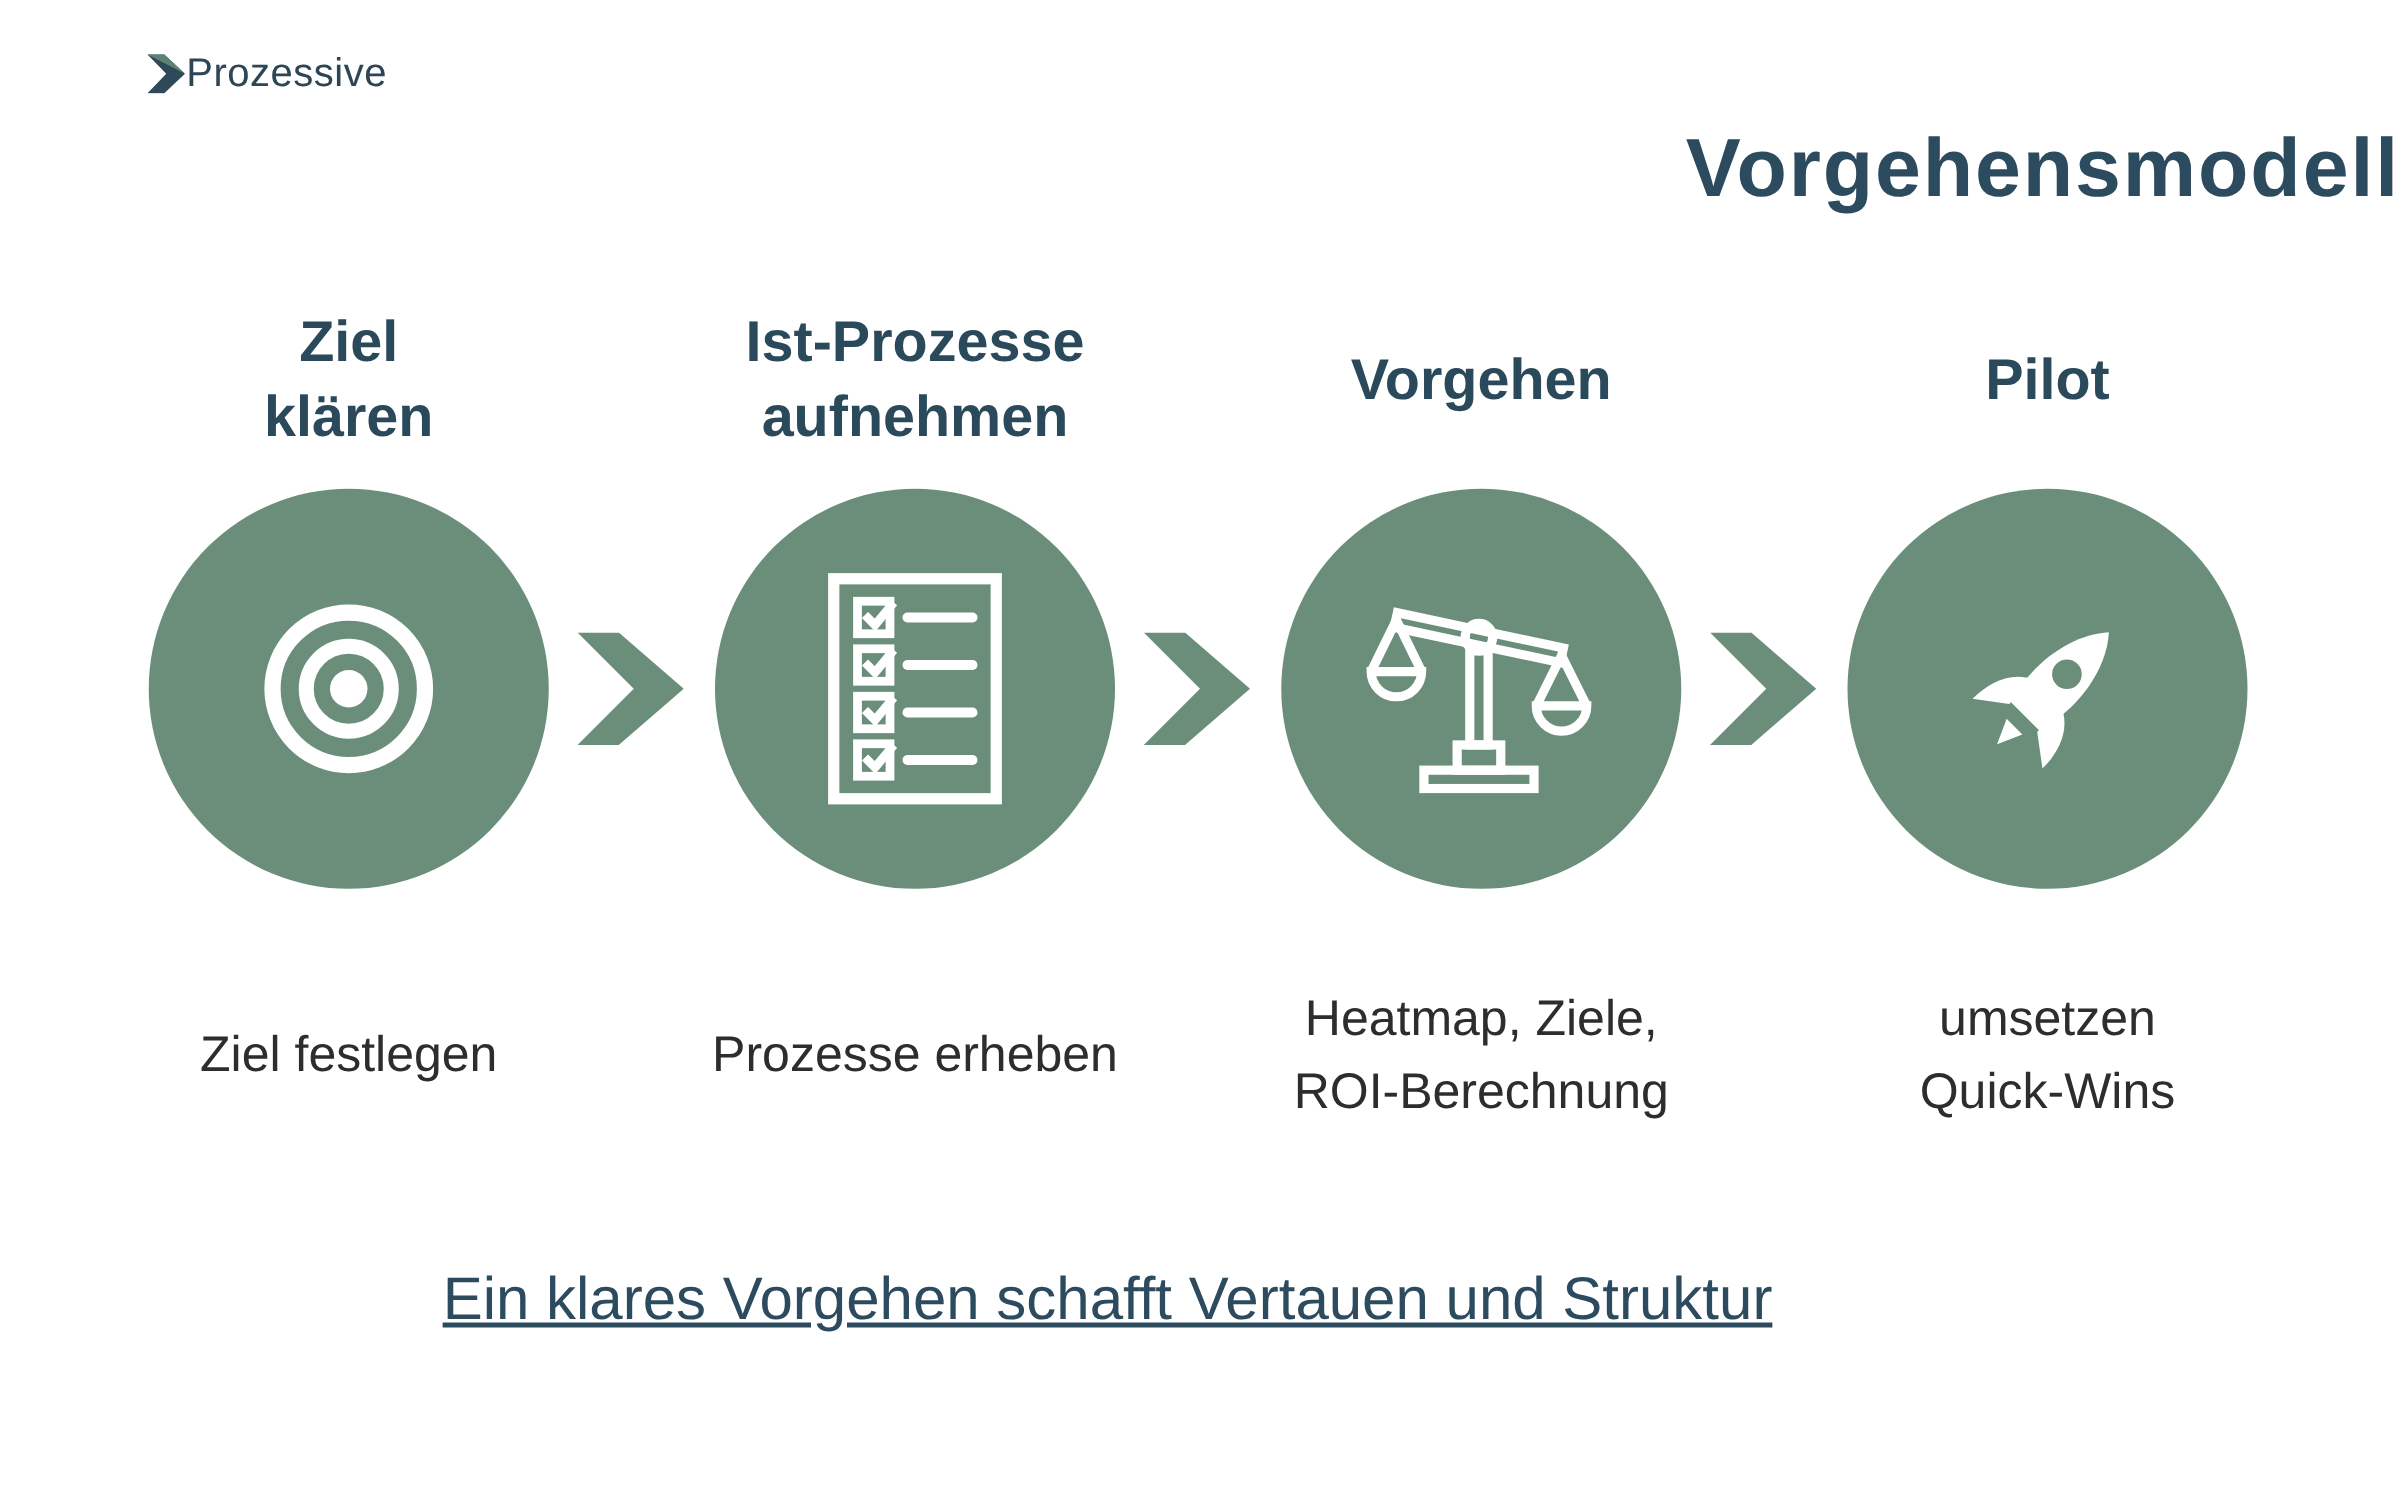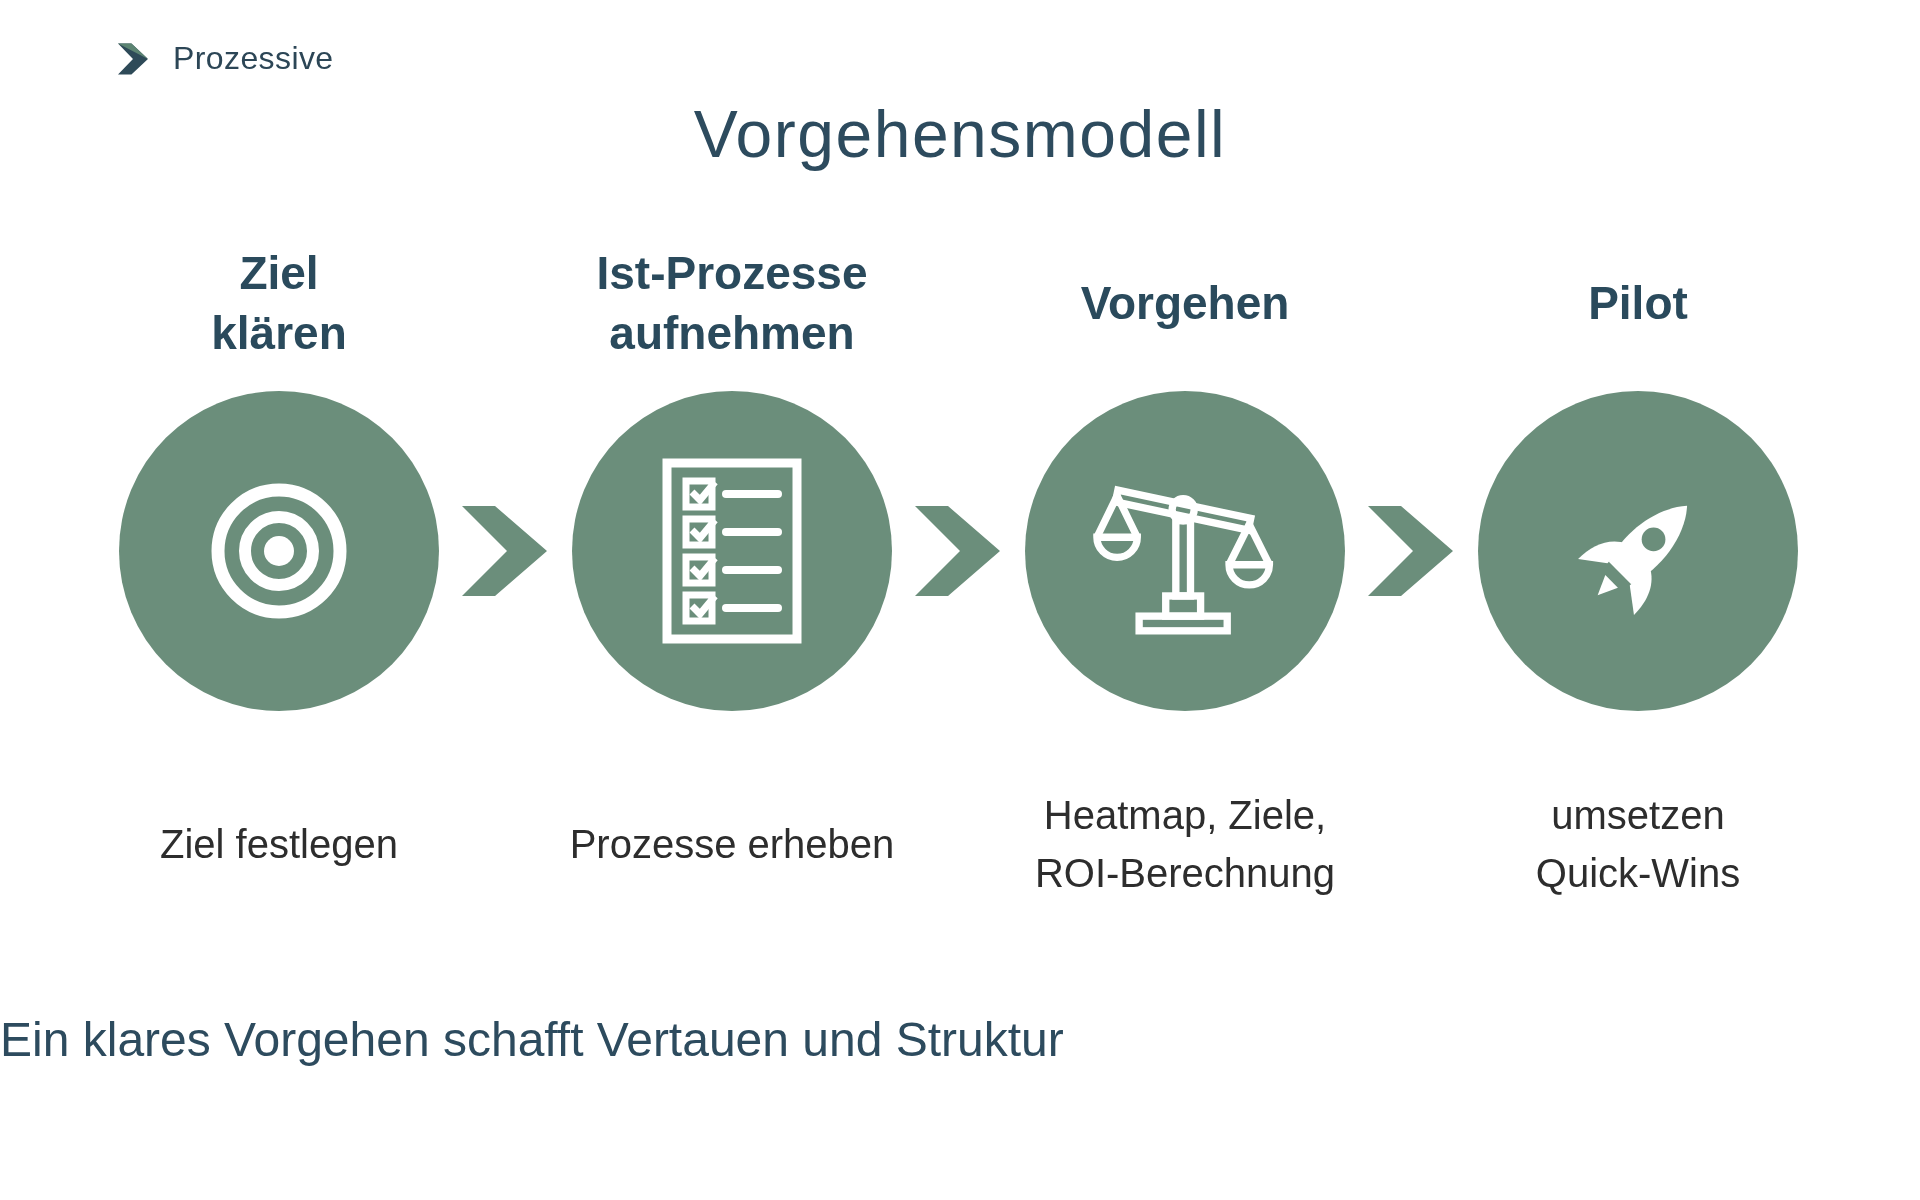--- a/index.html
+++ b/index.html
@@ -1,27 +1,27 @@
 <!DOCTYPE html>
 <html><head>
 <meta charset="utf-8">
 <style>
   * { margin:0; padding:0; box-sizing:border-box; }
   html,body { width:1920px; height:1200px; background:#ffffff; overflow:hidden;
               font-family:"Liberation Sans", sans-serif; }
   .canvas { position:relative; width:1920px; height:1200px; background:#fff; }
 
   
-  .logo { position:absolute; left:118px; top:40px; display:flex; align-items:center; gap:24px;justify-content:flex-end; }
+  .logo { position:absolute; left:118px; top:40px; display:flex; align-items:center; gap:0;justify-content:flex-end; }
   .logo svg { display:block; }
   .logo-text { font-size:32px; font-weight:500; color:#2c4656; letter-spacing:0.4px; }
 
   
-  .title { position:absolute; top:96px; left:0; width:1920px; text-align:center;
-           font-size:66px; font-weight:400; color:#2d4b5e; letter-spacing:1.5px; }
+  .title { position:absolute; top:96px; left:0; width:1920px; text-align:right;
+           font-size:66px; font-weight:700; color:#2d4b5e; letter-spacing:1.5px; }
 
   
   .step { position:absolute; width:360px; top:0; height:1200px; }
   .step.s0 { left:99px; }  .step.s1 { left:552px; }  .step.s2 { left:1005px; }  .step.s3 { left:1458px;text-decoration:underline; }
 
   .step-title { position:absolute; top:238px; left:0; width:360px; height:130px;
                 display:flex; flex-direction:column; justify-content:center; align-items:center;
                 font-size:46px; font-weight:bold; color:#2a4a5c; line-height:60px; text-align:center; }
 
   .bubble { position:absolute; top:391px; left:20px; width:320px; height:320px; border-radius:50%;
@@ -30,22 +30,22 @@
 
   .step-caption { position:absolute; top:778px; left:-10px; width:380px; height:132px;
                   display:flex; flex-direction:column; justify-content:center; align-items:center;
                   font-size:40px; font-weight:400; color:#2d2d2d; line-height:58px; text-align:center; }
 
   
   .flow-arrow { position:absolute; top:506px; width:85px; height:90px; }
   .flow-arrow.a0 { left:462px; } .flow-arrow.a1 { left:915px; } .flow-arrow.a2 { left:1368px; }
 
   
-  .footer-text { position:absolute; top:1012px; left:0; width:1772px; 
-                 font-size:48px; font-weight:400; color:#2d4b5e; }
+  .footer-text { position:absolute; top:1012px; left:0; width:1772px; text-align:center;
+                 font-size:48px; font-weight:400; color:#2d4b5e;text-decoration:underline; }
 </style>
 </head>
 <body>
 
 <div class="canvas">
 
   <div class="logo">
     <svg width="31" height="32" viewBox="0 0 30 30">
       <path d="M0,0 L13,0 L29,15 L13,30 L0,30 L14.5,15 Z" fill="#2e4a58"></path>
       <path d="M0,0 L13,0 L29,15 Z" fill="#5C8472"></path>

